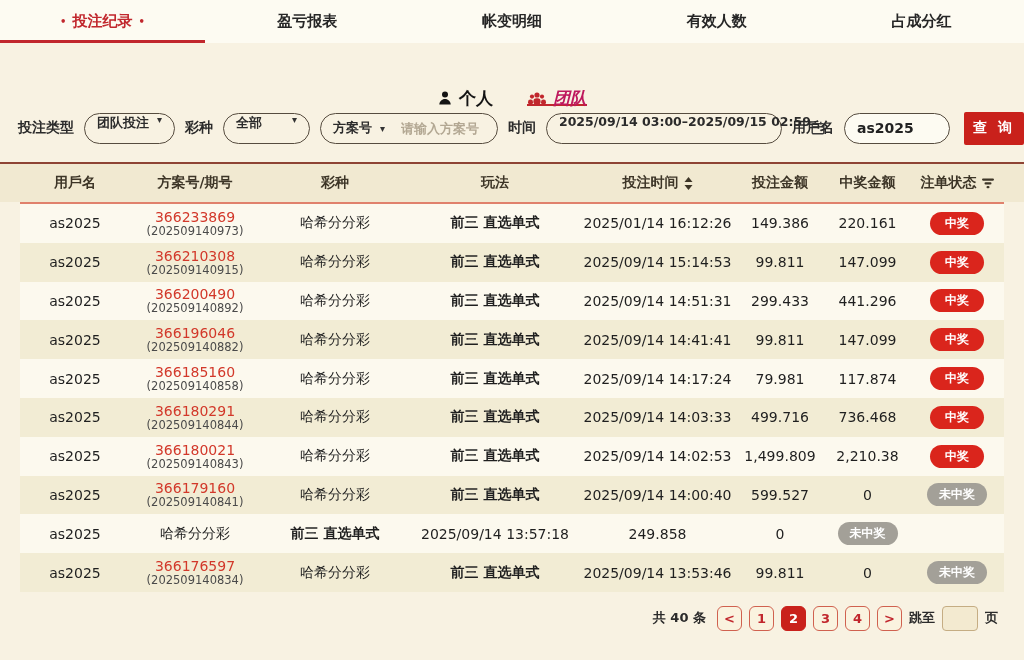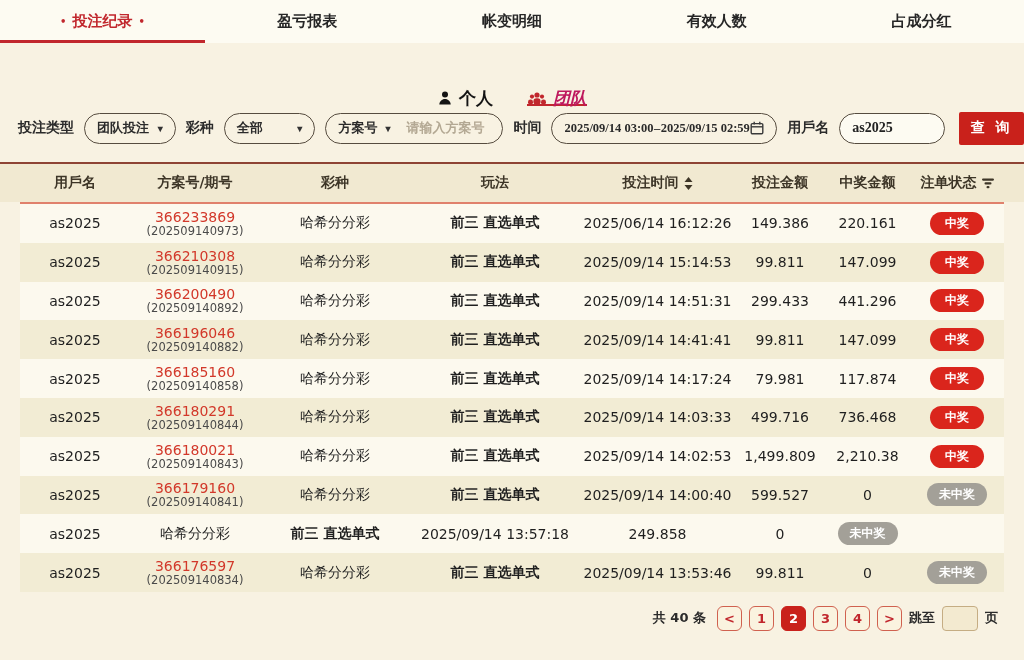--- a/index.html
+++ b/index.html
@@ -21,24 +21,23 @@
   .topnav .tab .dot { font-size:10px; margin:0 6px; }
   
   .viewtabs { display:flex; justify-content:center; gap:34px; margin-top:20px; height:32px; }
   .vtab { display:flex; align-items:center; gap:6px; font-weight:bold; font-size:17px; color:#141414; cursor:pointer; padding-bottom:6px;margin-top:35px; }
   .vtab.active { color:#be185d; border-bottom:2px solid #c1272d; font-style:italic; }
   .vtab svg { display:block; }
   
   .filters { display:flex; align-items:center; margin:16px 0 0 18px; gap:10px; height:34px; }
   .flabel { font-weight:bold; font-size:14px; white-space:nowrap; }
   .pill {
-    display:flex; align-items:center; height:31px; border:1px solid #564c3f;
+    display:flex; height:31px; border:1px solid #564c3f;
     border-radius:17px; padding:0 12px; background:transparent; font-size:13px; font-weight:bold;
     white-space:nowrap;
-    font-family:Liberation Serif, serif;
   }
   .pill .caret { margin-left:8px; font-size:10px; color:#333; }
   .pill-select { justify-content:space-between; }
   .pill.w-type { width:95px; }
   .pill.w-lottery { width:95px; }
   .pill.w-scheme { width:178px; padding:0; }
   .pill.w-scheme .sel { display:flex; align-items:center; padding:0 8px 0 12px; height:100%; cursor:pointer; }
   .pill.w-scheme .vline { width:1px; height:100%; background:#564c3f; }
   .pill.w-scheme input {
     border:none; background:transparent; outline:none; width:100px; margin-left:8px;
@@ -233,21 +232,21 @@
   </div>
   <div class="tbody">
       <div class="trow odd">
         <div class="cell c1">as2025</div>
         <div class="cell c2">
           <span class="scheme">366233869</span>
           <span class="period">(202509140973)</span>
         </div>
         <div class="cell c3">哈希分分彩</div>
         <div class="cell c4">前三 直选单式</div>
-        <div class="cell c5">2025/06/14 16:12:26</div>
+        <div class="cell c5">2025/01/14 16:12:26</div>
         <div class="cell c6">149.386</div>
         <div class="cell c7">220.161</div>
         <div class="cell c8"><span class="badge win">中奖</span></div>
       </div>
       <div class="trow even">
         <div class="cell c1">as2025</div>
         <div class="cell c2">
           <span class="scheme">366210308</span>
           <span class="period">(202509140915)</span>
         </div>

